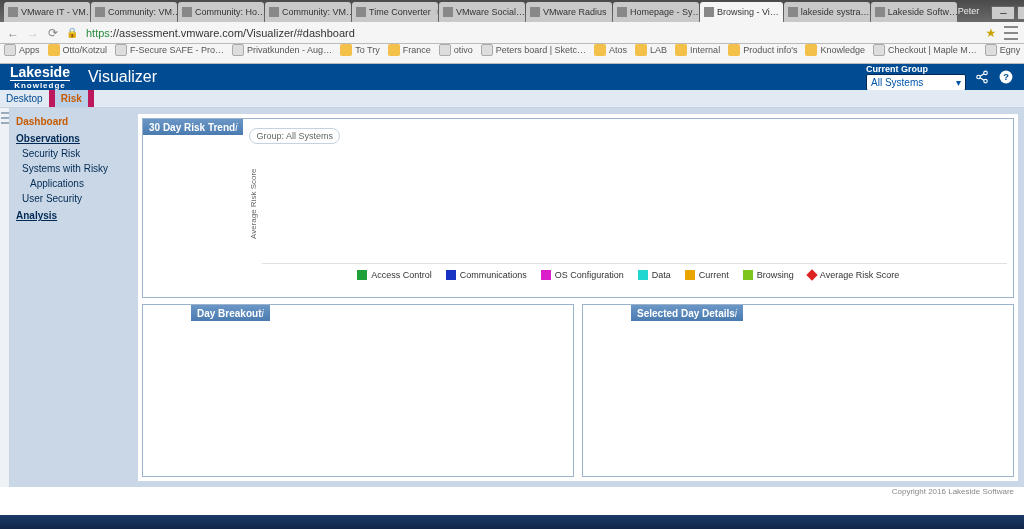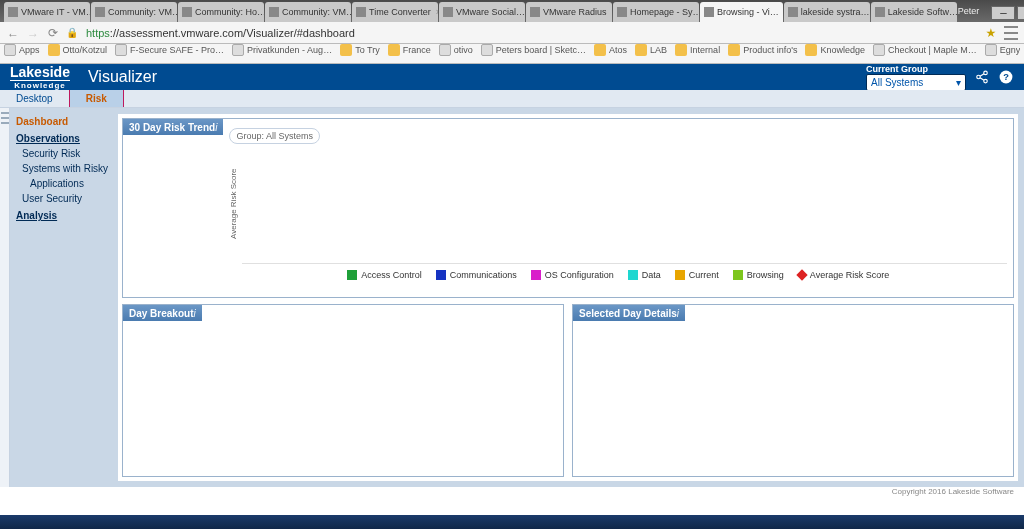--- a/index.html
+++ b/index.html
@@ -36,30 +36,30 @@
 .topbar { height: 26px; background: #004b91; color: #fff; display: flex; align-items: center; padding: 0 10px; }
 .brand { font-size: 14px; font-weight: bold; line-height: 1; padding-right:12px; }
 .brand .sub { font-size: 8px; display:block; text-align:center; border-top:1px solid #fff; margin-top:1px; padding-top:1px; letter-spacing:1px; }
 .app-title { font-size: 16px; font-weight: normal; margin-left: 6px; }
 .topbar-right { margin-left: auto; display: flex; align-items: center; gap: 8px; }
 .grp-label { font-size: 9px; font-weight: bold; }
 .grp-select { background: #fff; color: #0055aa; font-size: 10px; padding: 2px 4px; border: 1px solid #002a55; border-radius: 2px; width: 100px; display:flex; justify-content:space-between; align-items:center; }
 .top-icon { width: 16px; height: 16px; color:#fff; display:flex; align-items:center; justify-content:center; font-size:12px; }
 
 .subnav { height: 18px; background: #e1e9f2; display: flex; align-items: stretch; border-bottom: 1px solid #c6d2e1; }
-.subnav-item { font-size: 10px; padding: 3px 16px; color: #004b91; border-right:1px solid #be185d; cursor:pointer; }
+.subnav-item { font-size: 10px; padding: 3px 6px; color: #004b91; border-right:6px solid #be185d; cursor:pointer; }
 .subnav-item.active { background: #b9d0e8; color: #c85a00; font-weight: bold; }
 
 .body-region { flex: 1; display: flex; background: #c9d7e6; }
 
 .side-handle { width: 10px; background: #eef2f7; border-right:1px solid #c6d2e1; display:flex; align-items:flex-start; justify-content:center; padding-top:4px; }
 .side-handle .grip { width:8px; height:12px; display:flex; flex-direction:column; justify-content:space-between; }
 .side-handle .grip div { height:2px; background:#9ab; }
 
-.sidenav { width: 108px; background: #c9d7e6; padding: 6px 4px; font-size: 10px; }
+.sidenav { width: 128px; background: #c9d7e6; padding: 6px 4px; font-size: 10px; }
 .sidenav .hd { color: #c85a00; font-weight: bold; padding: 2px 2px; }
 .sidenav .sec { color: #002a55; font-weight: bold; padding: 4px 2px 2px; text-decoration: underline; }
 .sidenav .it { color: #002a55; padding: 2px 2px 2px 8px; cursor:pointer; }
 .sidenav .it.sub { padding-left: 16px; }
 
 .main { flex: 1; background: #fff; margin: 6px 6px 6px 0; display: flex; flex-direction: column; gap: 6px; padding: 4px; overflow:hidden; }
 
 .panel { border: 1px solid #9ab2cc; background:#fff; display:flex; flex-direction:row; }
 .panel-hd { height: 16px; background: linear-gradient(#6b97c6,#4a7bb0); color: #fff; font-size: 10px; font-weight: bold; padding: 2px 6px; display:flex; align-items:center; }
 .panel-hd .i { margin-left:auto; font-style:italic; font-weight:normal; opacity:.9; cursor:pointer; }
@@ -69,21 +69,21 @@
 .group-pill { display:inline-block; border:1px solid #c6d2e1; border-radius:8px; font-size:9px; color:#666; padding:2px 6px; }
 .trend-content { display:flex; height: 120px; }
 .y-axis-label { writing-mode: vertical-rl; transform: rotate(180deg); font-size: 8px; color:#666; text-align:center; }
 .chart-area { flex:1; border-bottom:1px solid #e0e0e0; margin-left:4px; }
 .legend { display:flex; justify-content:center; gap:14px; font-size:9px; color:#333; margin-top:6px; flex-wrap:wrap; }
 .lg { display:flex; align-items:center; gap:4px; }
 .swatch { width:10px; height:10px; }
 .swatch.diamond { width:8px; height:8px; transform: rotate(45deg); background:#d22; }
 
 .row2 { display:flex; gap:8px; flex:1; min-height:0; }
-.row2 .panel { flex:1; }
+.row2 .panel { flex:1;padding-left:48px; }
 
 .copyright-bar { height: 28px; background:#fff; color:#888; font-size:8px; text-align:right; padding:0 10px; }
 
 .taskbar { height: 14px; background: linear-gradient(#1a3a6a,#102748); }
 </style>
 </head>
 <body>
 
 <div class="browser-chrome">
 

